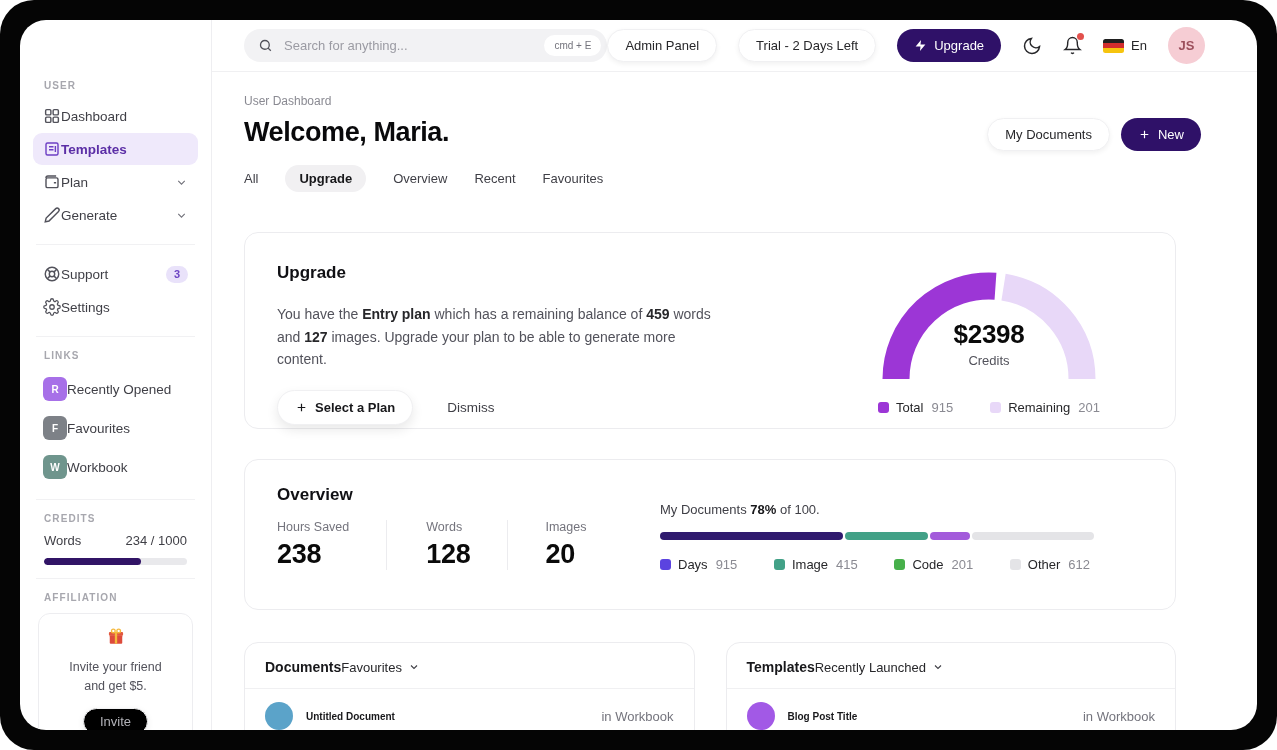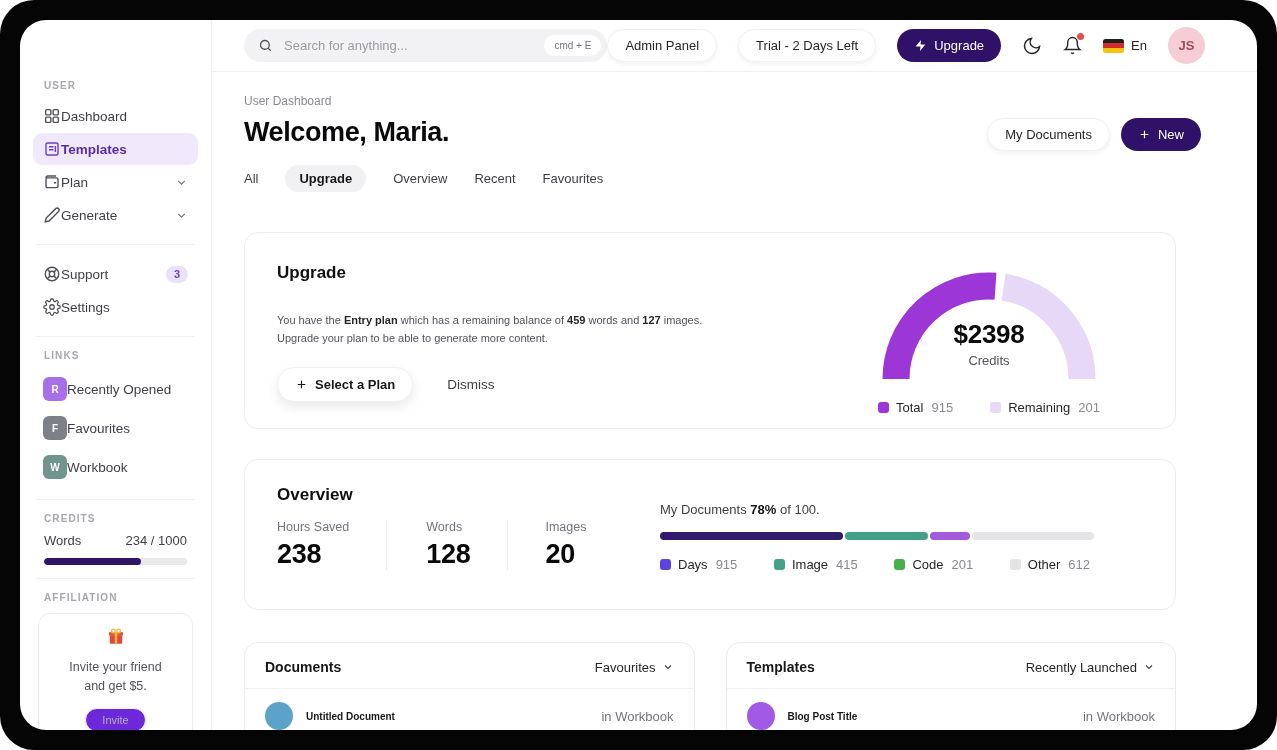--- a/index.html
+++ b/index.html
@@ -20,21 +20,21 @@
   .chev svg{stroke:#71717a;}
   .badge{margin-left:auto;background:#e9e2fa;color:#6d44c4;font-size:11px;font-weight:600;border-radius:999px;padding:3px 8px;line-height:1;}
   .side-divider{border-top:1px solid #f1f1f3;margin:13px 3px;}
   .link-sq{width:24px;height:24px;border-radius:6px;color:#fff;font-size:10px;font-weight:700;display:flex;align-items:center;justify-content:center;flex-shrink:0;}
   .credits-row{display:flex;justify-content:space-between;font-size:13px;color:#3f3f46;margin:8px 11px 10px;}
   .credits-val{color:#3f3f46;}
   .credits-bar{height:7px;background:#e9e9ec;border-radius:4px;margin:0 11px;overflow:hidden;}
   .credits-fill{height:100%;background:#311466;border-radius:4px;width:0;}
   .aff-card{border:1px solid #ededf0;border-radius:12px;margin:10px 5px 0;padding:13px 8px 15px;text-align:center;}
   .aff-text{font-size:12.5px;color:#52525b;line-height:1.5;margin-top:7px;}
-  .invite-btn{margin-top:12px;background:#6d28d9;border:1px solid #f3f3f4;box-shadow:0 2px 6px rgba(0,0,0,.08);color:#b2b2b8;font-size:11px;padding:5px 16px;border-radius:999px;font-family:inherit;cursor:pointer;}
+  .invite-btn{margin-top:12px;background:#000000;border:1px solid #f3f3f4;box-shadow:0 2px 6px rgba(0,0,0,.08);color:#b2b2b8;font-size:13px;padding:5px 16px;border-radius:999px;font-family:inherit;cursor:pointer;}
   .gift{display:inline-block;}
 
   
   .main{flex:1;display:flex;flex-direction:column;min-width:0;}
   .topbar{height:52px;flex-shrink:0;border-bottom:1px solid #f0f0f2;display:flex;align-items:center;padding:0 52px 0 32px;}
   .search{width:368px;height:33px;background:#f2f2f4;border-radius:999px;display:flex;align-items:center;padding:0 6px 0 14px;gap:9px;cursor:text;}
   .search svg{stroke:#52525b;flex-shrink:0;}
   .search input{border:none;background:transparent;outline:none;flex:1;font-size:13px;color:#3f3f46;font-family:inherit;min-width:0;}
   .search input::placeholder{color:#9b9ba3;}
   .kbd{background:#fff;border-radius:999px;font-size:10px;color:#73737c;padding:5px 10px;white-space:nowrap;}
@@ -58,21 +58,21 @@
   .head-actions{position:absolute;top:46px;right:56px;display:flex;gap:11px;align-items:center;}
   .tabs{display:flex;align-items:center;gap:27px;margin-top:17px;font-size:13px;color:#3f3f46;font-weight:500;}
   .tab{cursor:pointer;}
   .tab.active{background:#f1f0f2;border-radius:999px;padding:6px 14px;font-weight:600;color:#18181b;}
 
   .card{width:932px;border:1px solid #ececef;border-radius:14px;background:#fff;}
 
   
   .upgrade-card{margin-top:40px;height:197px;position:relative;padding:30px 32px;}
   .up-title{font-size:17px;font-weight:700;color:#101014;}
-  .up-body{margin-top:29px;font-size:11px;color:#52525b;line-height:1.62;width:438px;}
+  .up-body{margin-top:20px;font-size:14px;color:#52525b;line-height:1.62;width:438px;}
   .up-body b{color:#27272a;}
   .up-actions{margin-top:19px;display:flex;align-items:center;gap:28px;}
   .select-plan{background:#fff;border:1px solid #f0f0f2;box-shadow:0 5px 12px rgba(0,0,0,.09);border-radius:999px;padding:9px 17px;font-size:13px;font-weight:600;color:#18181b;font-family:inherit;display:inline-flex;align-items:center;gap:7px;cursor:pointer;}
   .select-plan svg{stroke:#18181b;}
   .dismiss{font-size:13.5px;color:#3f3f46;font-weight:500;background:none;border:none;font-family:inherit;cursor:pointer;}
 
   .gauge-wrap{position:absolute;top:26px;right:60px;width:252px;text-align:center;}
   .gauge-svg-wrap{position:relative;width:240px;height:126px;margin:0 auto;}
   .gauge-center{position:absolute;left:0;right:0;top:60px;}
   .gauge-value{font-size:26px;font-weight:800;color:#0a0a0a;letter-spacing:-.3px;}
@@ -93,21 +93,21 @@
   .docs-block{position:absolute;left:415px;top:42px;width:434px;}
   .docs-line{font-size:13px;color:#3f3f46;}
   .docs-line b{color:#18181b;}
   .stack-bar{display:flex;gap:2px;height:8px;margin-top:15px;}
   .seg{border-radius:4px;height:100%;}
   .stack-legend{display:flex;justify-content:space-between;margin-top:17px;font-size:13px;color:#27272a;padding-right:4px;}
 
   
   .panels{display:flex;gap:31px;margin-top:32px;width:932px;}
   .panel{flex:1;border:1px solid #ececef;border-radius:14px;background:#fff;height:130px;overflow:hidden;}
-  .panel-head{display:flex;align-items:center;justify-content:space-between;padding:16px 20px 13px;border-bottom:1px solid #f0f0f2;}
+  .panel-head{display:flex;align-items:center;justify-content:flex-start;padding:16px 20px 13px;border-bottom:1px solid #f0f0f2;}
   .panel-title{font-size:14px;font-weight:600;color:#18181b;}
   .panel-filter{font-size:13px;color:#27272a;font-weight:500;display:flex;align-items:center;gap:6px;cursor:pointer;}
   .panel-filter svg{stroke:#3f3f46;}
   .panel-row{display:flex;align-items:center;padding:13px 20px;}
   .row-avatar{width:28px;height:28px;border-radius:50%;flex-shrink:0;}
   .row-title{margin-left:13px;font-size:10px;font-weight:600;color:#18181b;}
   .row-loc{margin-left:auto;font-size:13px;color:#74747d;}
 </style>
 </head>
 <body>

